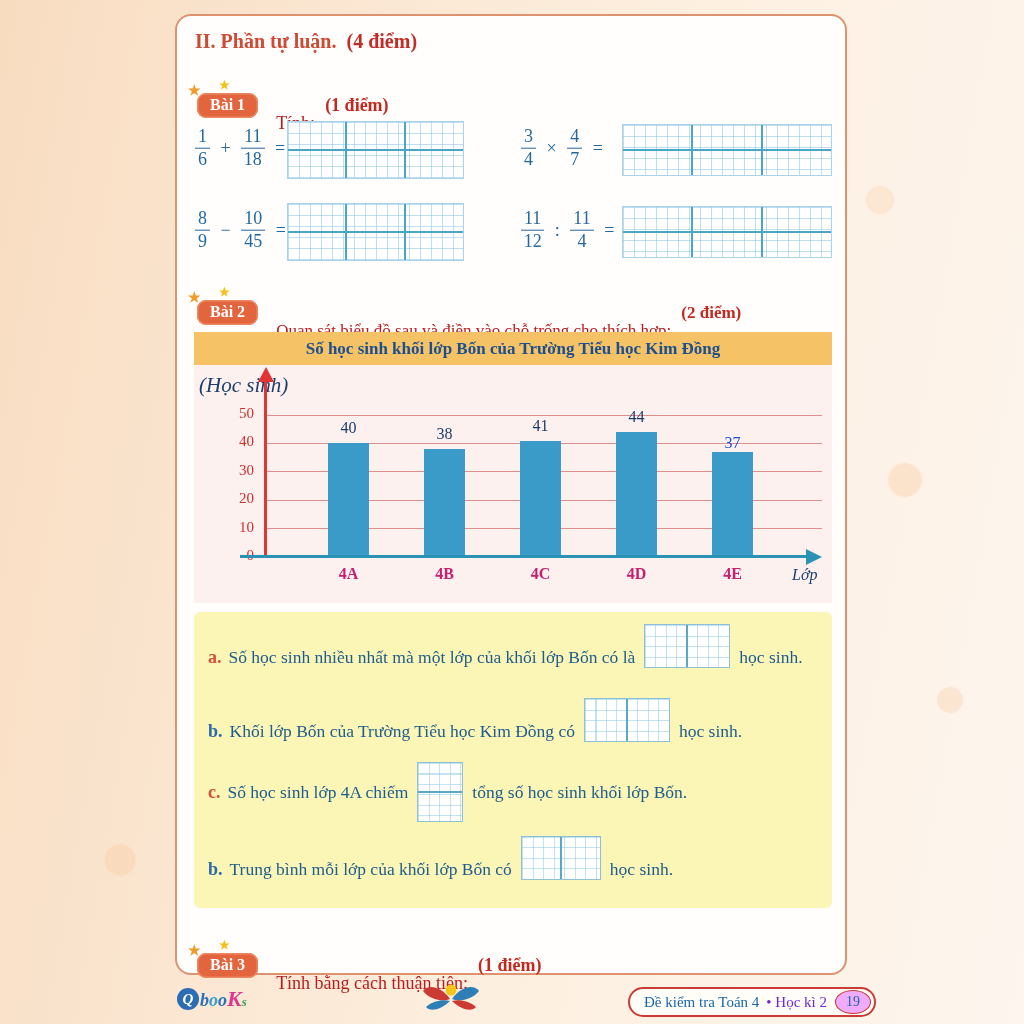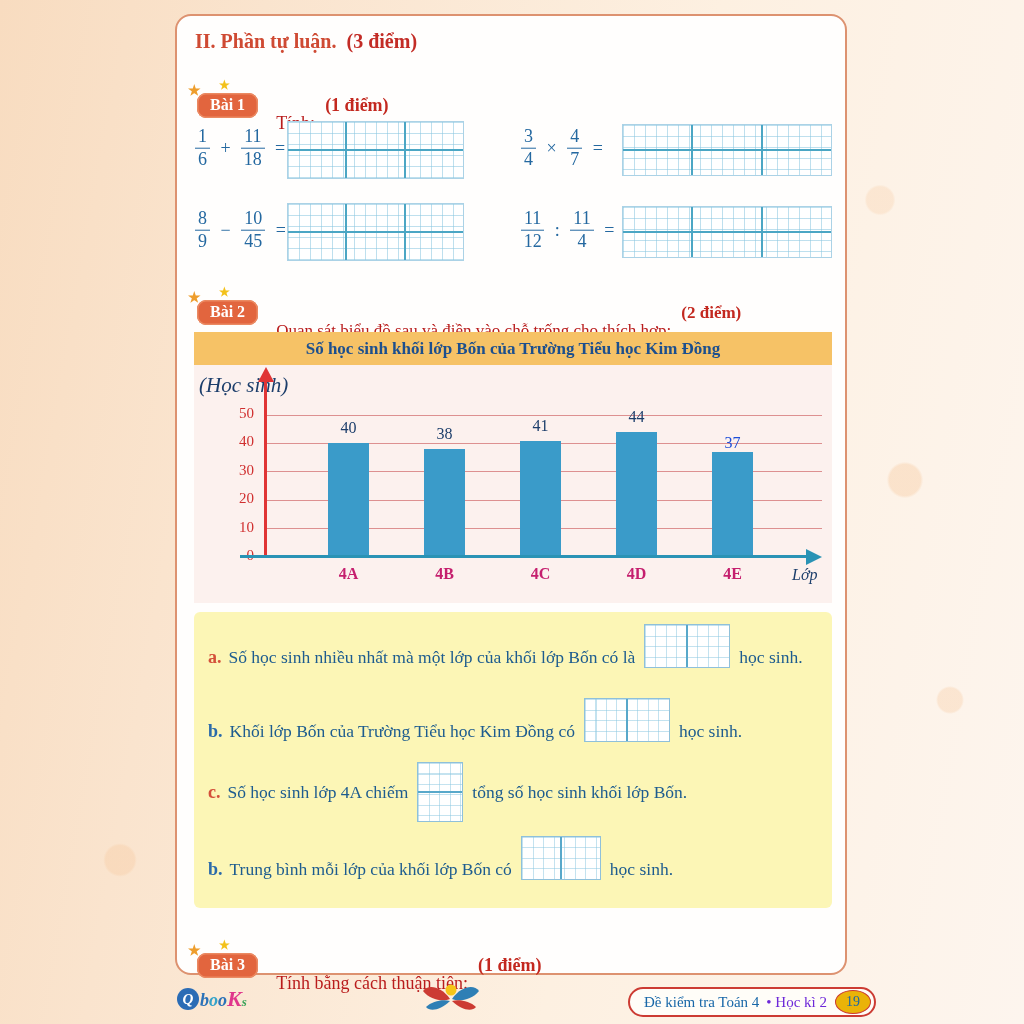--- a/index.html
+++ b/index.html
@@ -106,31 +106,31 @@
   .qb-s { color:#3aa35a; font-size:13px; font-style:italic; }
   .butterfly { position:absolute; left:420px; top:982px; }
   .footer-pill {
     position:absolute; left:628px; top:987px; height:30px; background:#fffdf8;
     border:2px solid #cc3b33; border-radius:16px; display:flex; align-items:center;
     padding:0 3px 0 14px; font-weight:normal; font-size:15px;
   }
   .fp-blue { color:#1867a8; }
   .fp-red { color:#6d28d9; margin-left:7px; }
   .page-circle {
-    width:36px; height:24px; border:1.5px solid #cc3b33; border-radius:50%; background:#eab308;
+    width:36px; height:24px; border:1.5px solid #cc3b33; border-radius:50%; background:#f0abfc;
     display:flex; align-items:center; justify-content:center; color:#1867a8; font-size:14px; margin-left:8px;
   }
 </style>
 </head>
 <body>
 
 <div class="card">
 
   <div class="section-title">
-    <span class="t">II. Phần tự luận.</span><span class="p">(3 điểm)</span>
+    <span class="t">II. Phần tự luận.</span><span class="p">(4 điểm)</span>
   </div>
 
   <div class="bai-row" style="left:20px; top:60px;">
     <span class="badge">
       <span class="star1">★</span>
       <span class="star2">★</span>
       <span>Bài 1</span>
     </span>
     <span class="bai-label">Tính:</span>
     <span class="bai-points">(1 điểm)</span>

